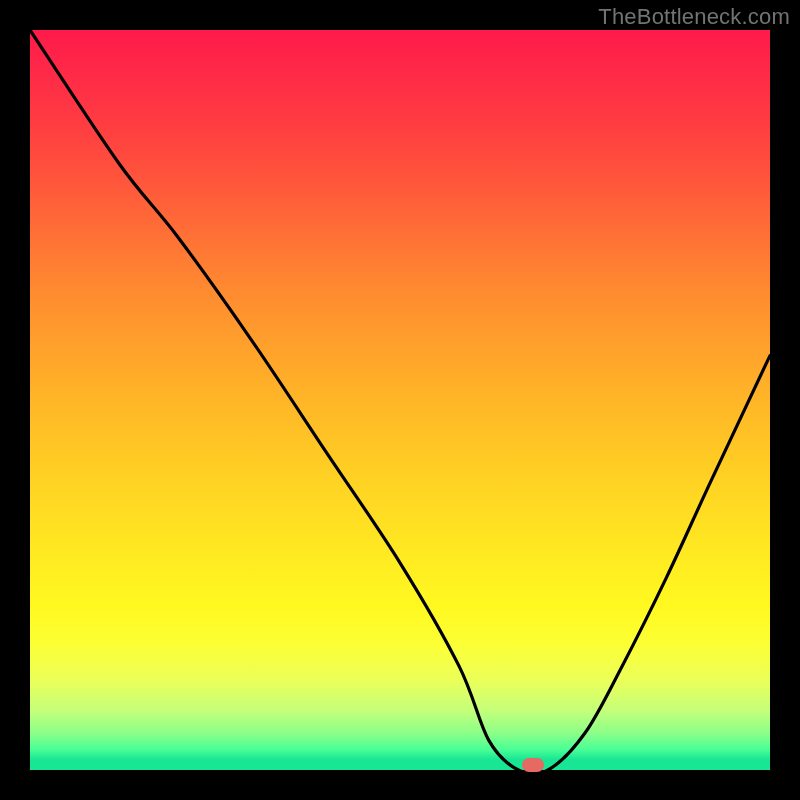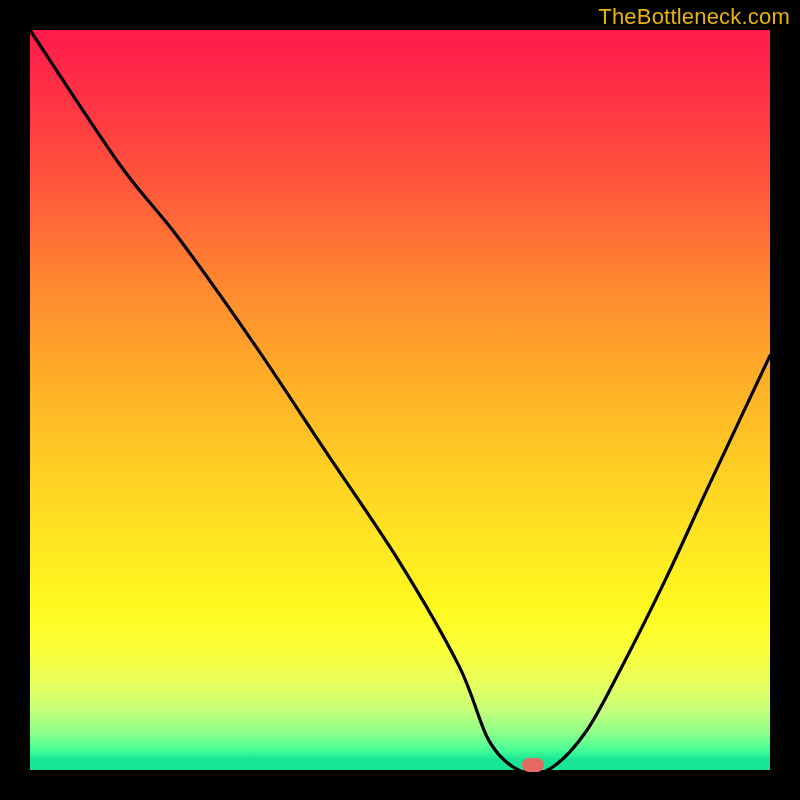--- a/index.html
+++ b/index.html
@@ -14,21 +14,21 @@
   .frame {
     position: relative;
     width: 800px;
     height: 800px;
     background: #000;
   }
   .watermark {
     position: absolute;
     top: 4px;
     right: 10px;
-    color: #eab308;
+    color: #737373;
     font-size: 22px;
     font-weight: 400;
     letter-spacing: 0.2px;
   }
   .plot {
     position: absolute;
     left: 30px;
     top: 30px;
     width: 740px;
     height: 740px;

